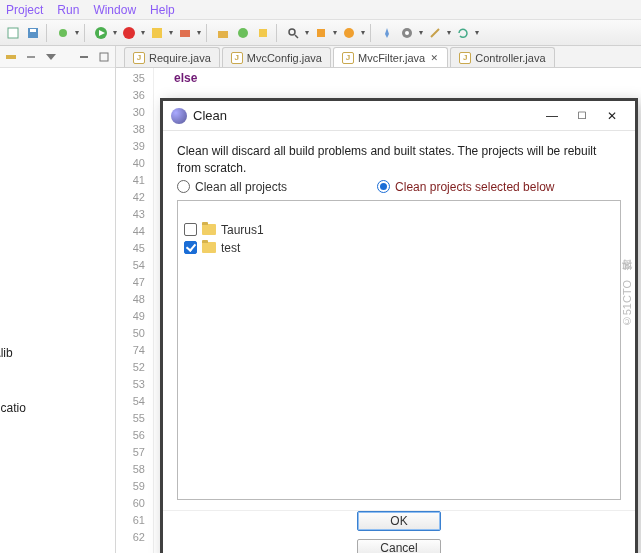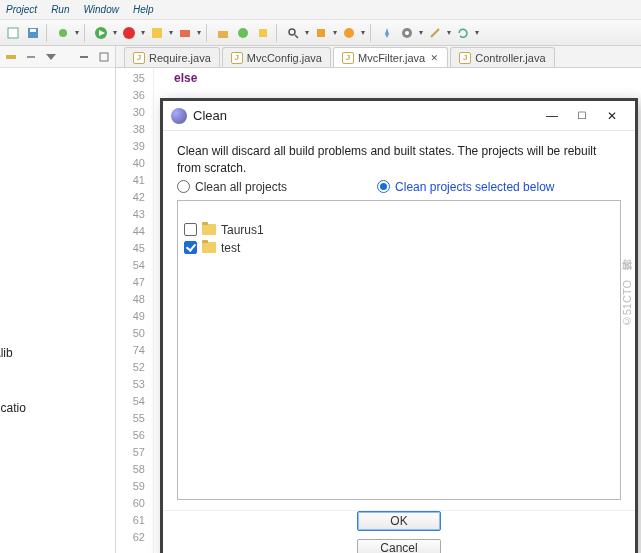--- a/index.html
+++ b/index.html
@@ -1,19 +1,19 @@
 <!DOCTYPE html>
 <html><head>
 <meta charset="utf-8">
 <style>
 * { box-sizing: border-box; margin: 0; padding: 0; font-family: "Segoe UI", Tahoma, sans-serif; }
 body { width: 641px; height: 553px; background: #fff; overflow: hidden; position: relative; font-size: 12px; color: #333; }
 
 .menubar { height: 20px; display: flex; align-items: center; padding: 0 6px; gap: 14px; background: #f4f4f4; border-bottom: 1px solid #e0e0e0; }
-.menubar span { font-size: 10px; color: #0c4a6e; font-style: italic; }
+.menubar span { font-size: 12px; color: #8b5cf6; }
 
 .toolbar { height: 26px; background: linear-gradient(#fafafa,#ececec); border-bottom: 1px solid #d0d0d0; display: flex; align-items: center; padding: 0 4px; gap: 2px; overflow: hidden; }
 .tb-btn { width: 18px; height: 18px; display: flex; align-items: center; justify-content: center; }
 .tb-sep { width: 4px; height: 18px; border-left: 1px solid #ccc; margin: 0 2px; }
 .tb-drop { width:6px;display:flex;align-items:center;justify-content:center;color:#555;font-size:8px;}
 
 .main { display: flex; height: calc(100% - 46px); }
 .sidebar { width: 116px; background: #fff; border-right: 1px solid #d6d6d6; position:relative; }
 .sb-tabs { height:22px; display:flex; align-items:center; gap:6px; padding:0 4px; border-bottom:1px solid #e2e2e2; background:#f7f7f7;}
 .sb-icon{width:14px;height:14px;display:flex;align-items:center;justify-content:center;}
@@ -42,21 +42,21 @@
 .winbtn{width:30px;height:20px;display:flex;align-items:center;justify-content:center;font-size:12px;color:#222;}
 .winbtn.sq{font-size:10px;}
 
 .dlg-body{padding:12px 14px 10px 14px;height:calc(100% - 80px);display:flex;flex-direction:column;}
 .dlg-msg{font-size:12px;color:#222;line-height:1.45;margin-bottom:2px;}
 .radios{display:flex;align-items:center;gap:90px;margin-bottom:6px;}
 .radio{display:flex;align-items:center;gap:5px;font-size:12px;}
 .rdot{width:13px;height:13px;border:1px solid #666;border-radius:50%;display:flex;align-items:center;justify-content:center;}
 .rdot.sel{border-color:#1a6dd6;}
 .rdot.sel::after{content:"";width:7px;height:7px;background:#1a6dd6;border-radius:50%;}
-.rlabel.sel{color:#1d4ed8;font-weight:500;}
+.rlabel.sel{color:#7f1d1d;font-weight:500;}
 
 .listbox{flex:1;border:1px solid #b9b9b9;background:#fff;padding:20px 6px;overflow:auto;}
 .litem{display:flex;align-items:center;gap:5px;height:18px;font-size:12px;}
 .chk{width:13px;height:13px;border:1px solid #666;border-radius:2px;display:flex;align-items:center;justify-content:center;background:#fff;}
 .chk.on{background:#1a6dd6;border-color:#1a6dd6;}
 .chk.on::after{content:"";width:4px;height:7px;border:solid #fff;border-width:0 2px 2px 0;transform:rotate(40deg);margin-top:-2px;}
 .folder{width:14px;height:11px;position:relative;}
 .folder::before{content:"";position:absolute;inset:0;background:#f2cf66;border-radius:1px;}
 .folder::after{content:"";position:absolute;left:0;top:-2px;width:6px;height:3px;background:#d6b24c;border-radius:1px 1px 0 0;}
 

